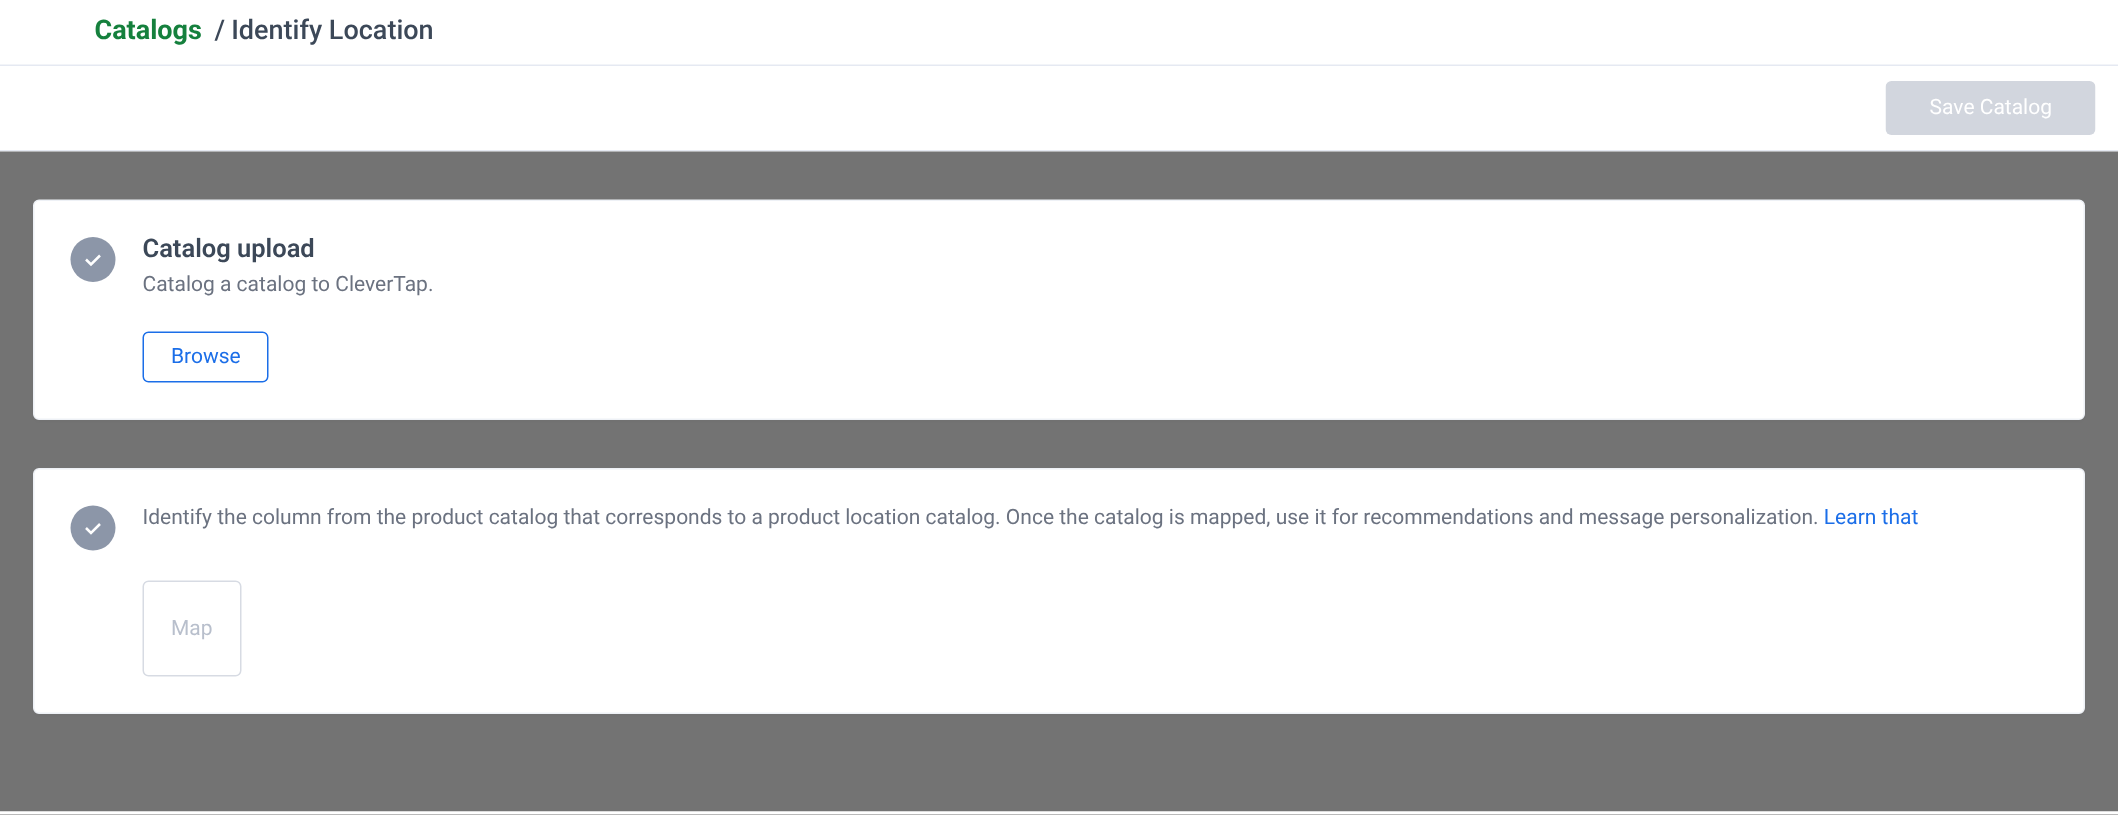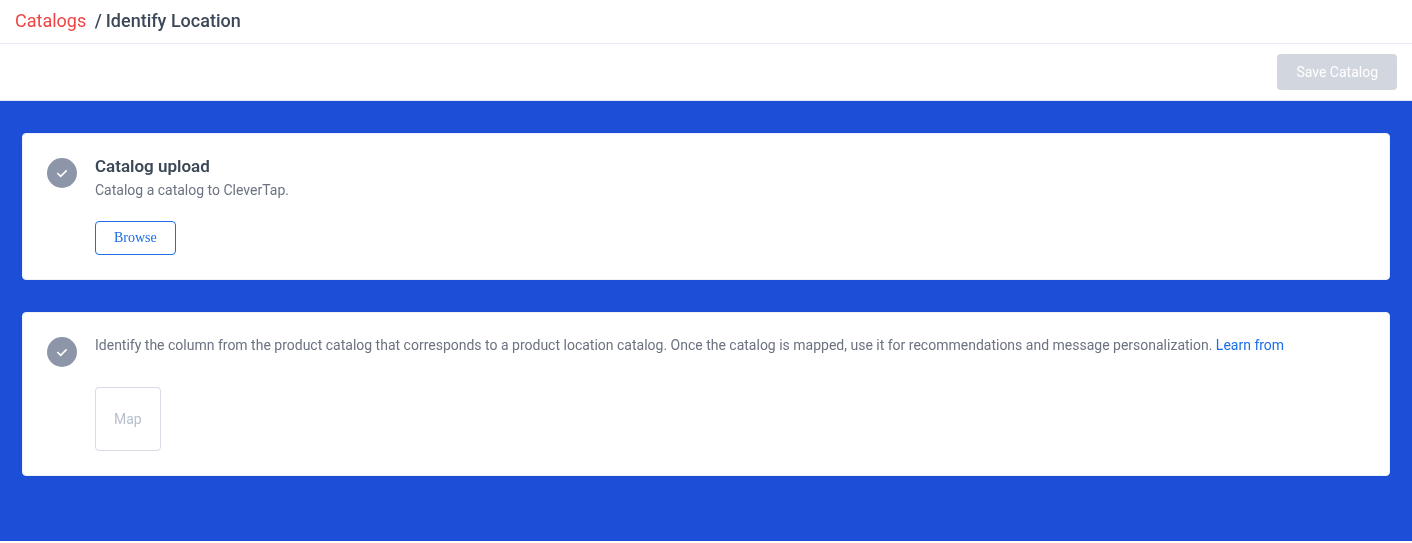--- a/index.html
+++ b/index.html
@@ -15,23 +15,24 @@
   .breadcrumb-bar {
     padding: 10px 15px 12px 15px;
     border-bottom: 1px solid #e5e9f2;
   }
   .breadcrumb {
     font-size: 18px;
     font-weight: 500;
     color: #3c4858;
   }
   .breadcrumb a {
-    color: #ef4444;
+    color: #15803d;
     text-decoration: none;
-    font-weight: 400;
+    font-weight: 700;
+    margin-left: 48px;
   }
   .breadcrumb-sep {
     margin: 0 4px;
     color: #3c4858;
   }
   .toolbar {
     display: flex;
     justify-content: flex-end;
     align-items: center;
     padding: 10px 15px;
@@ -48,25 +49,25 @@
     cursor: pointer;
     border: 1px solid transparent;
     padding: 8px 16px;
     background: none;
     font-family: inherit;
   }
   .btn-save {
     background: #d2d6de;
     color: #ffffff;
     cursor: not-allowed;
-    padding: 9px 18px;
+    padding: 9px 28px;
     text-align: right;
   }
   .content-area {
-    background: #1d4ed8;
+    background: #737373;
     padding: 32px 22px;
     min-height: 440px;
   }
   .card {
     background: #ffffff;
     border: 1px solid #eef1f6;
     border-radius: 4px;
     padding: 22px 24px 24px 24px;
     margin-bottom: 32px;
     box-shadow: 0 1px 2px rgba(0,0,0,0.02);
@@ -114,21 +115,20 @@
   }
   .card-actions {
     margin-top: 20px;
     margin-left: 48px;
   }
   .btn-outline {
     border: 1px solid #1b6ee8;
     color: #1b6ee8;
     background: #ffffff;
     padding: 8px 18px;
-    font-family: Liberation Serif, serif;
   }
   .btn-outline-disabled {
     border: 1px solid #d7dbe3;
     color: #b8bfcc;
     background: #ffffff;
     padding: 23px 18px;
     cursor: not-allowed;
   }
 </style>
 </head>
@@ -166,21 +166,21 @@
 
   <div class="card">
     <div class="card-header">
       <div class="check-circle">
         <svg viewBox="0 0 24 24">
             <polyline points="5 12 10 17 19 8"></polyline>
           </svg>
       </div>
       <div class="card-texts">
         <div class="card-desc">
-          <span>Identify the column from the product catalog that corresponds to a product location catalog. Once the catalog is mapped, use it for recommendations and message personalization. </span><a href="#">Learn from</a>
+          <span>Identify the column from the product catalog that corresponds to a product location catalog. Once the catalog is mapped, use it for recommendations and message personalization. </span><a href="#">Learn that</a>
         </div>
       </div>
     </div>
     <div class="card-actions">
       <button class="btn btn-outline-disabled">Map</button>
     </div>
   </div>
 
 </div>
 

